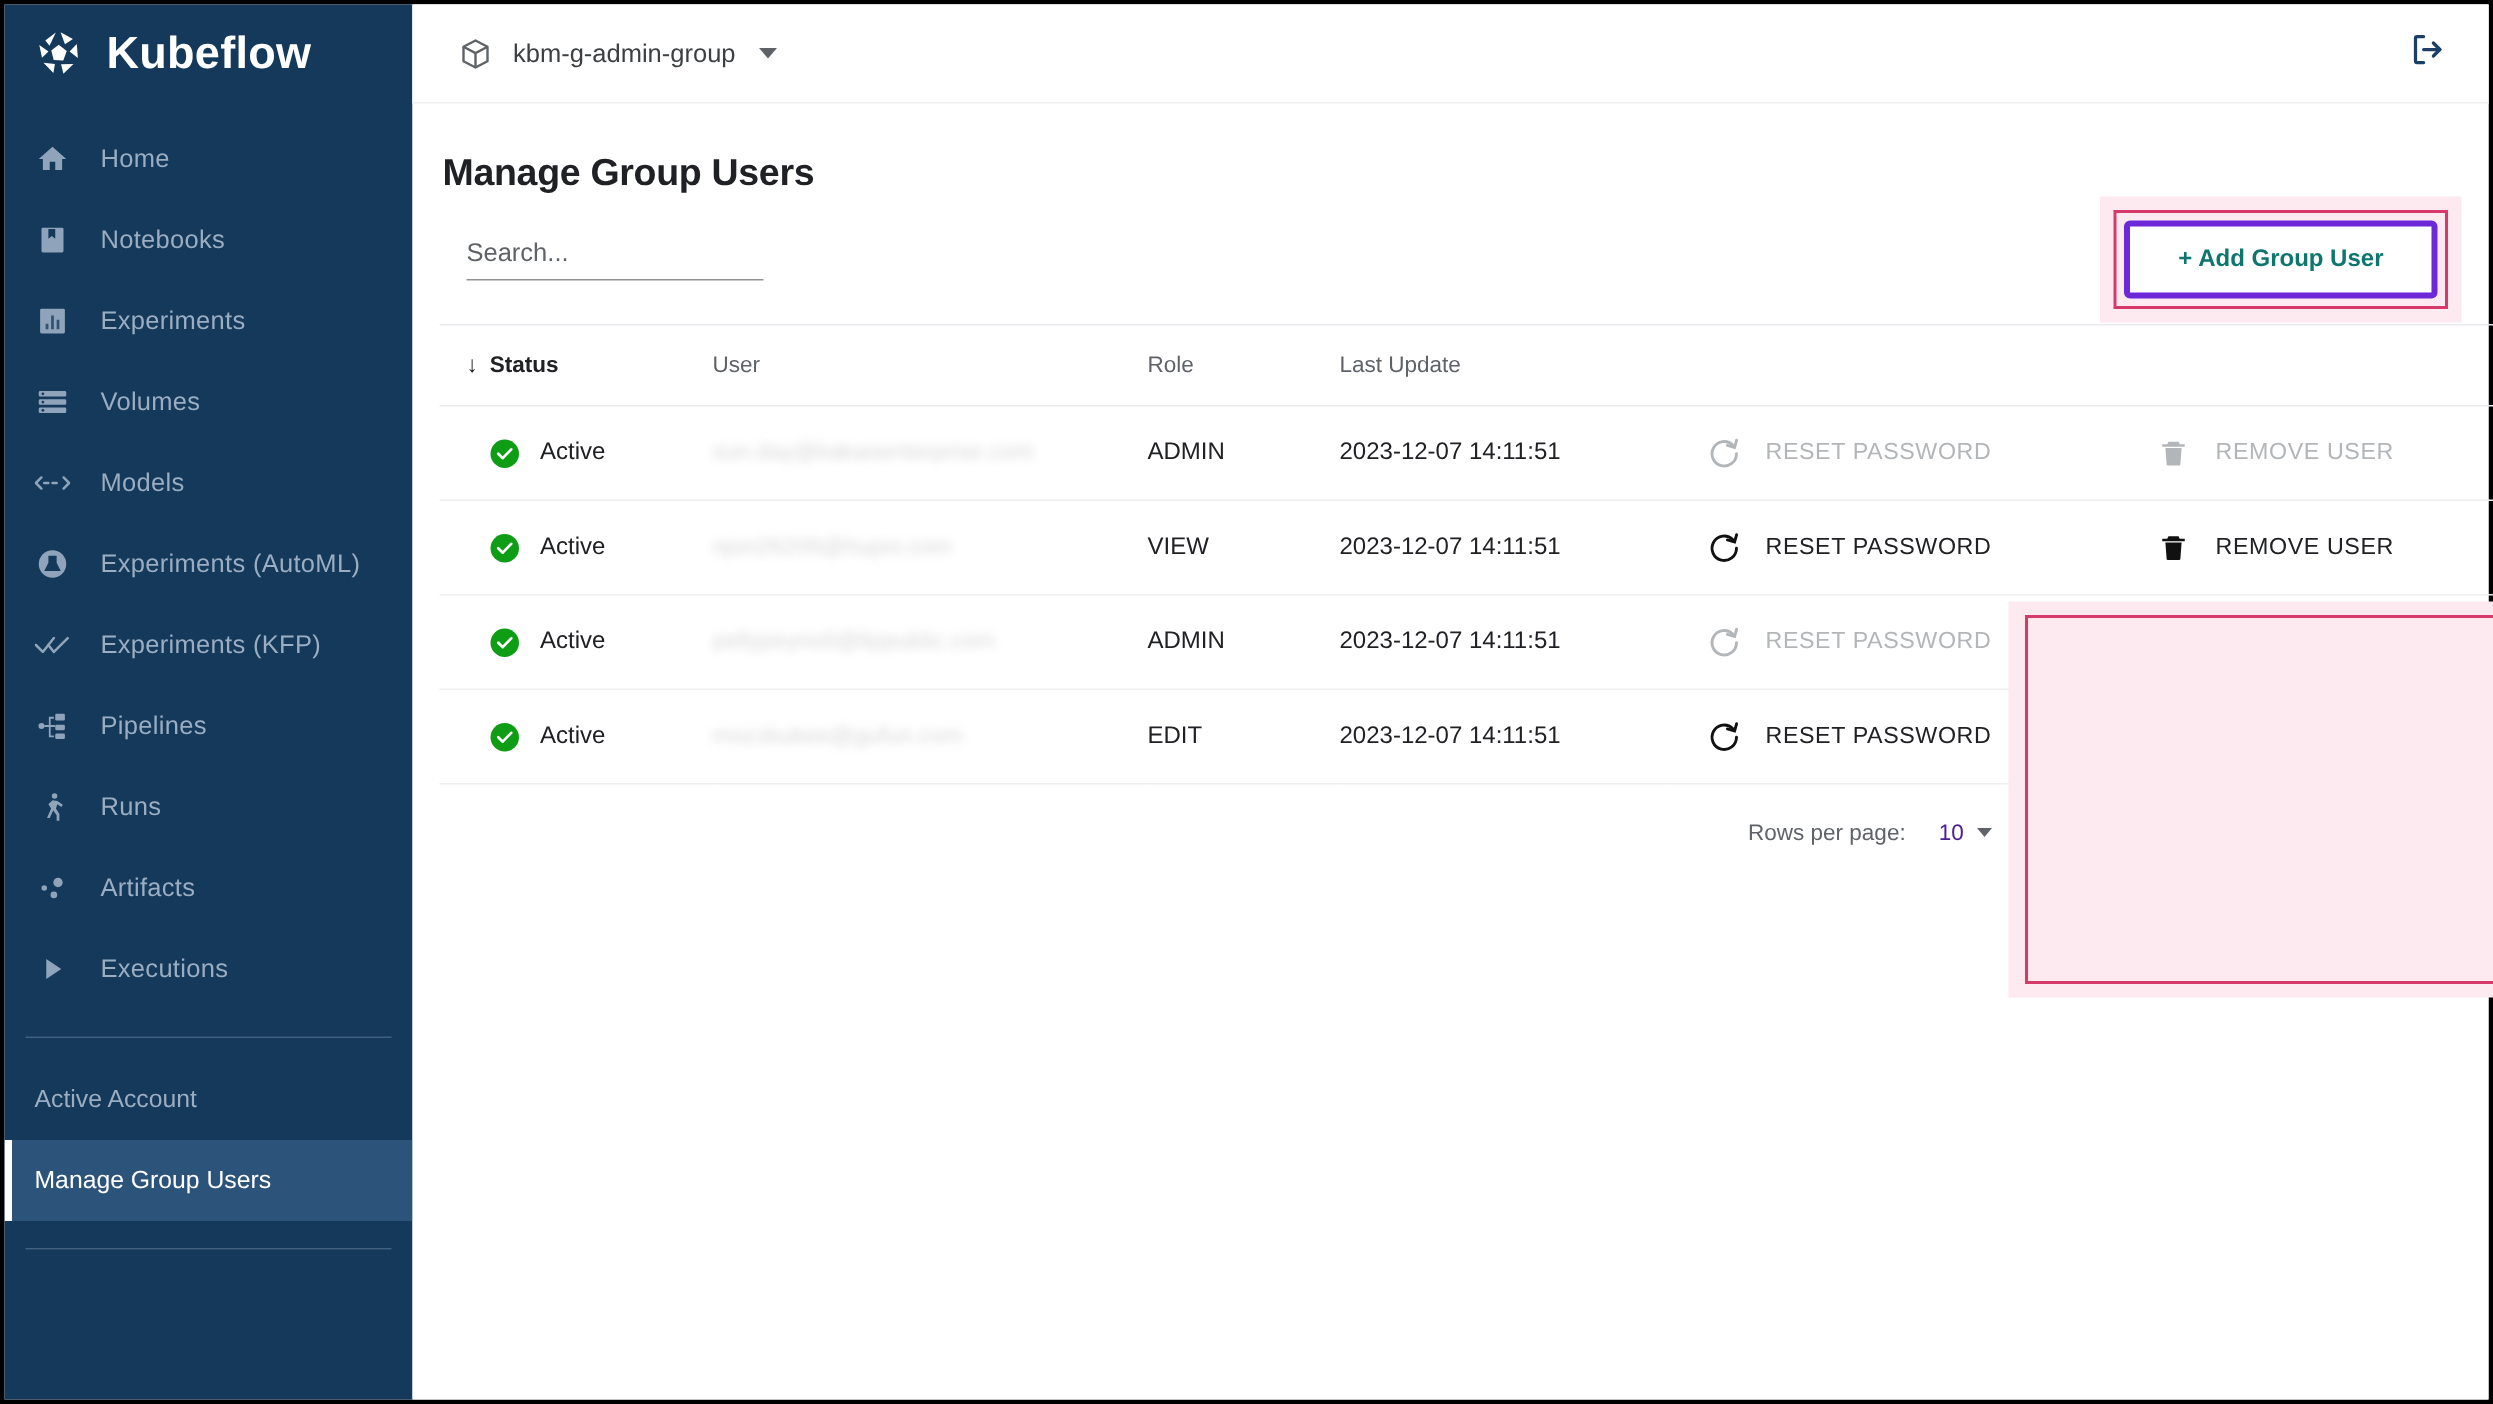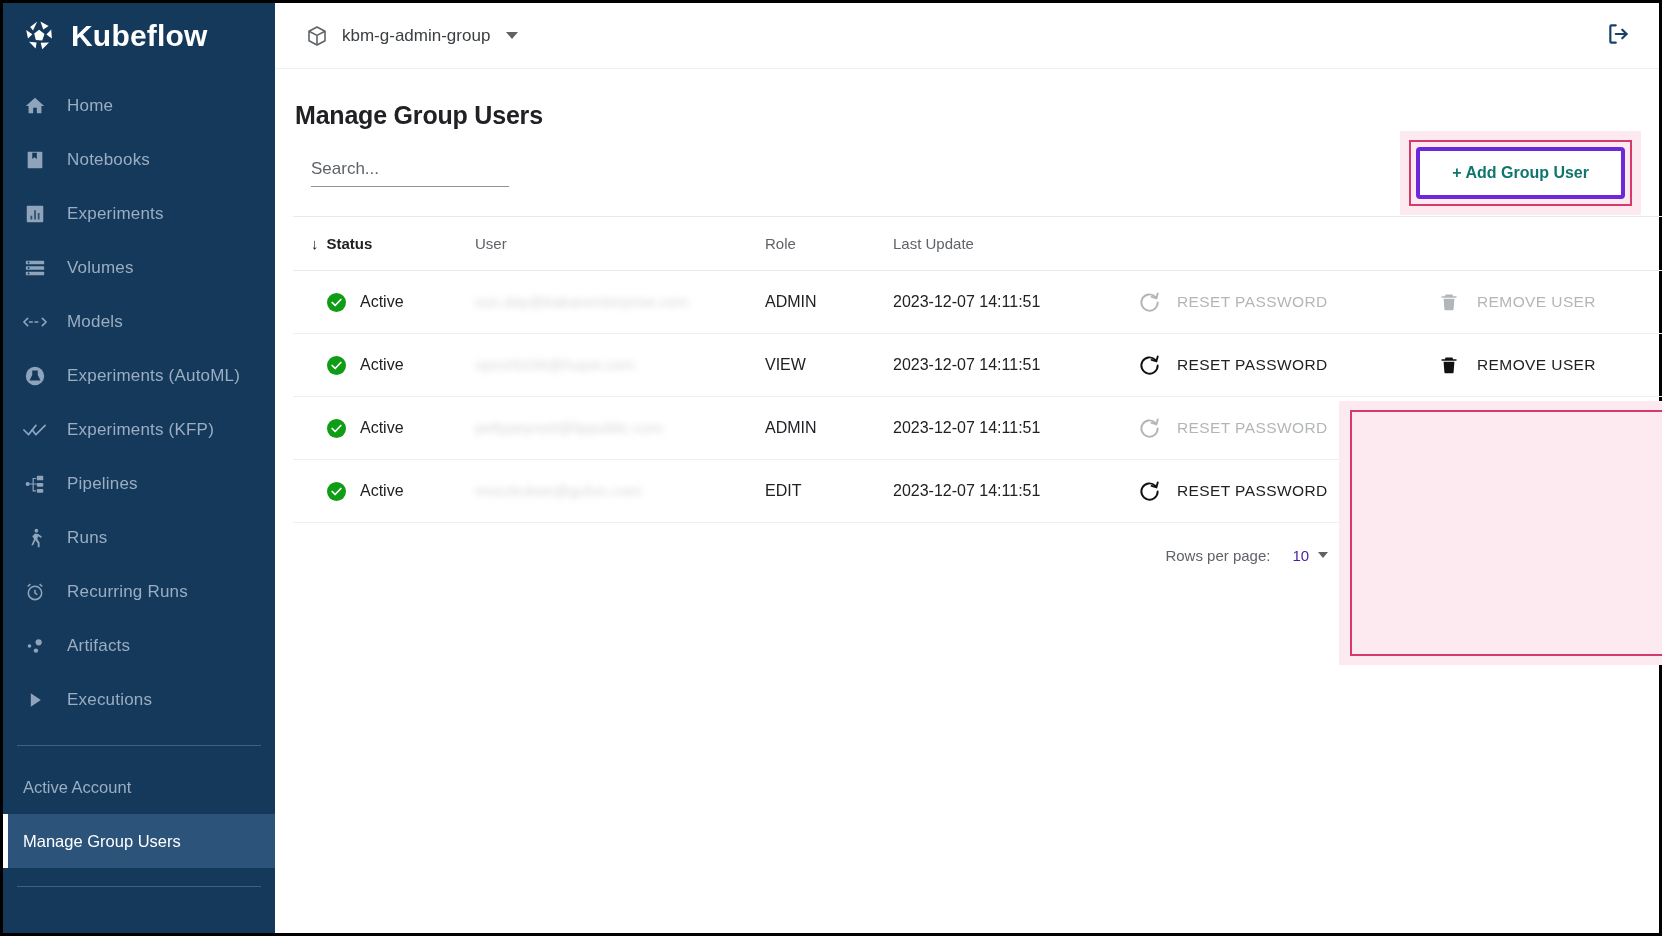--- a/index.html
+++ b/index.html
@@ -427,30 +427,20 @@
       <div class="nav-item">
         <span class="nav-icon">
           <svg width="22" height="22" viewBox="0 0 24 24" fill="currentColor">
               <circle cx="13.5" cy="4" r="2"></circle>
               <path d="M12 7l-3 3 2 3-3 7h2l2.5-5.5L15 18v4h2v-5l-2.5-4 1-3 3 2 1-1.7-4-2.6z"></path>
             </svg>
         </span>
         <span class="nav-label">Runs</span>
       </div>
 
-      <div class="nav-item">
-        <span class="nav-icon">
-          <svg width="22" height="22" viewBox="0 0 24 24" fill="none" stroke="currentColor" stroke-width="1.7">
-              <circle cx="12" cy="13" r="7.3"></circle>
-              <path d="M12 9.5V13l2.5 2"></path>
-              <path d="M4 6l3-2.5M20 6l-3-2.5"></path>
-            </svg>
-        </span>
-        <span class="nav-label">Recurring Runs</span>
-      </div>
 
       <div class="nav-item">
         <span class="nav-icon">
           <svg width="22" height="22" viewBox="0 0 24 24" fill="currentColor">
               <circle cx="16" cy="8" r="3.4"></circle>
               <circle cx="6" cy="12" r="2"></circle>
               <circle cx="13" cy="17" r="2.4"></circle>
             </svg>
         </span>
         <span class="nav-label">Artifacts</span>

